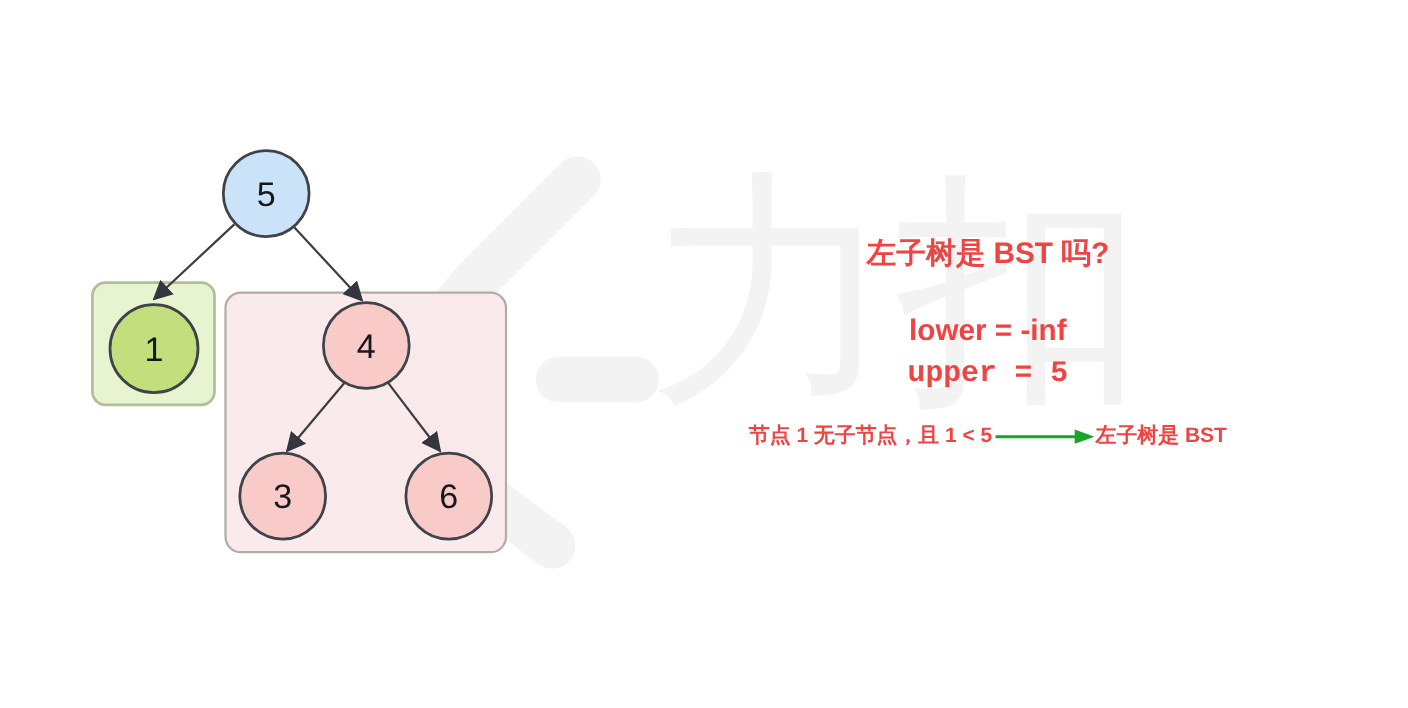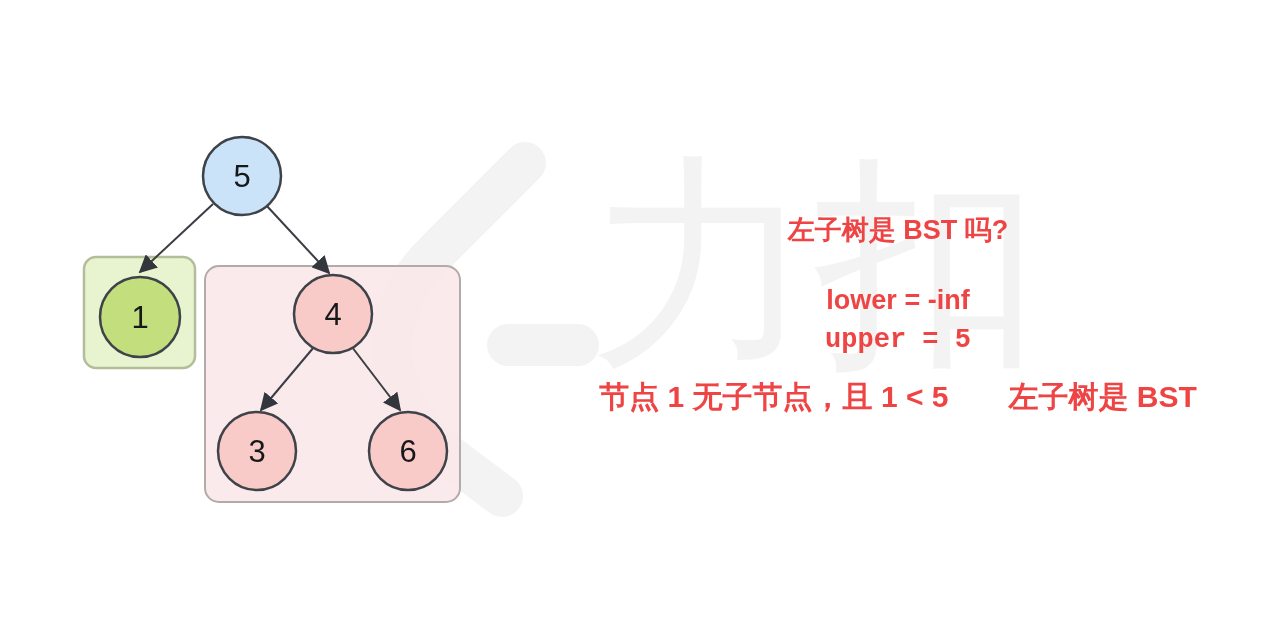--- a/index.html
+++ b/index.html
@@ -79,22 +79,22 @@
     white-space: nowrap;
   }
   .ann-q   { top: 213px; }
   .ann-lo  { top: 283px; }
   .ann-up  { top: 323px; font-family: Liberation Mono, monospace; }
   .ann-conc {
     top: 380px;
     display: flex;
     align-items: center;
     justify-content: center;
-    gap: 30px;
-    font-size: 30px;
+    gap: 1px;
+    font-size: 19px;
   }
   .arrow-svg { display: block; }
 </style>
 </head>
 <body>
 
 <div class="canvas">
 
   <div class="watermark-layer">
     <svg class="wm-icon" width="260" height="380" viewBox="0 0 260 380">

